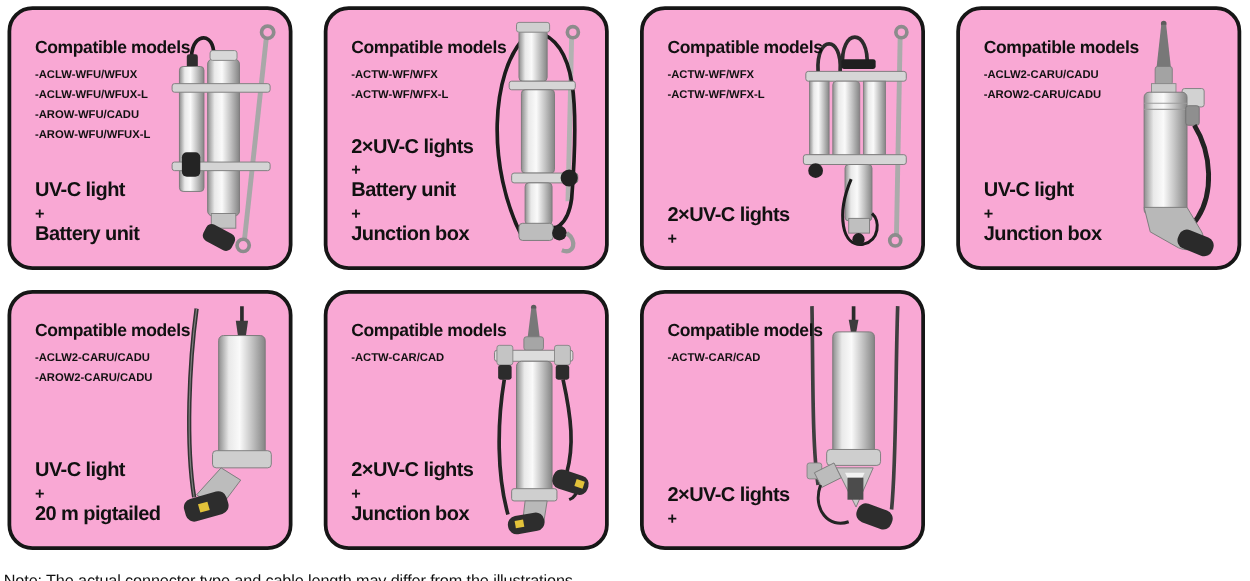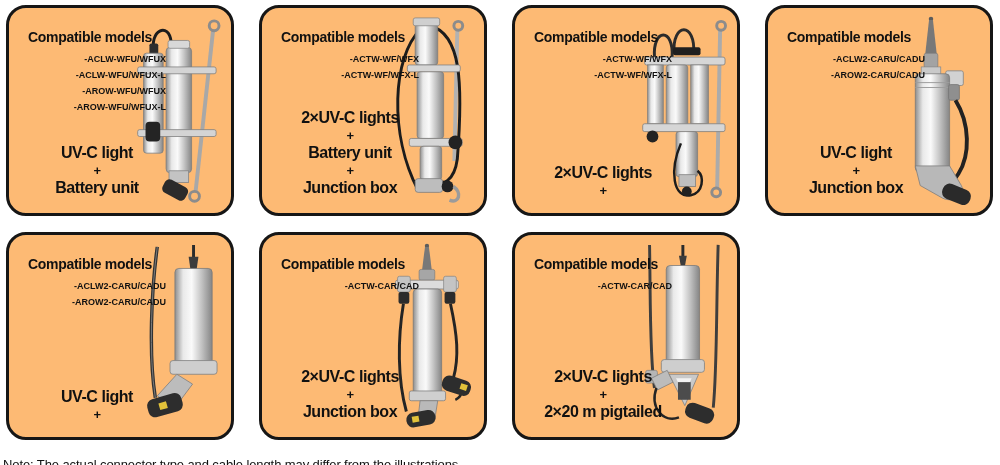--- a/index.html
+++ b/index.html
@@ -10,39 +10,39 @@
   }
   .board{position:relative;width:1000px;height:465px;background:#fff;}
   .grid{
     position:absolute;left:6px;top:5px;
     display:grid;
     grid-template-columns:repeat(4,228px);
     grid-template-rows:211px 208px;
     column-gap:25px;row-gap:16px;
   }
   .panel{
-    position:relative;background:#fdba74;
+    position:relative;background:#f9a8d4;
     border:3px solid #161616;border-radius:20px;
     box-sizing:border-box;overflow:hidden;
   }
   .text-col{
     position:absolute;left:0;top:0;bottom:0;width:157px;
     display:flex;flex-direction:column;
     padding:21px 0 15px 19px;box-sizing:border-box;z-index:2;
   }
   .panel-heading{
     margin:0 0 9px;font-size:14px;font-weight:700;letter-spacing:-0.3px;
   }
   .models{
     list-style:none;margin:0;padding:0;
     font-size:9px;font-weight:700;letter-spacing:0;
   }
-  .models li{margin:0 0 6px;white-space:nowrap;text-align:right;}
+  .models li{margin:0 0 6px;white-space:nowrap;}
   .config{
-    margin-top:auto;width:138px;text-align:center;
+    margin-top:auto;width:138px;
     font-weight:700;font-size:16px;line-height:20px;letter-spacing:-0.45px;
   }
   .cfg-plus{font-size:13px;line-height:15px;}
   .illus{position:absolute;right:4px;top:6px;width:112px;height:196px;z-index:1;}
   .illus svg{width:100%;height:100%;display:block;}
   .note{
     position:absolute;left:3px;top:444px;
     font-size:13px;font-weight:400;letter-spacing:-0.1px;white-space:nowrap;
   }
 </style>
@@ -63,21 +63,21 @@
 
 <div class="board">
   <div class="grid">
 
     <section class="panel">
       <div class="text-col">
         <h3 class="panel-heading">Compatible models</h3>
         <ul class="models">
           <li>-ACLW-WFU/WFUX</li>
           <li>-ACLW-WFU/WFUX-L</li>
-          <li>-AROW-WFU/WFUX</li>
+          <li>-AROW-WFU/CADU</li>
           <li>-AROW-WFU/WFUX-L</li>
         </ul>
         <div class="config">
           <div>UV-C light</div>
           <div class="cfg-plus">+</div>
           <div>Battery unit</div>
         </div>
       </div>
       <div class="illus">
         <svg viewBox="0 0 112 200">
@@ -205,20 +205,21 @@
     <section class="panel">
       <div class="text-col">
         <h3 class="panel-heading">Compatible models</h3>
         <ul class="models">
           <li>-ACLW2-CARU/CADU</li>
           <li>-AROW2-CARU/CADU</li>
         </ul>
         <div class="config">
           <div>UV-C light</div>
           <div class="cfg-plus">+</div>
+          <div>20 m pigtailed</div>
         </div>
       </div>
       <div class="illus">
         <svg viewBox="0 0 112 200">
           <line x1="79" y1="4" x2="79" y2="26" stroke="#2b2b2b" stroke-width="3"></line>
           <polygon points="74,16 84,16 82,30 76,30" fill="#3c3c3c"></polygon>
           <rect x="60" y="28" width="38" height="98" rx="4" fill="url(#mg)" stroke="#7a7a7a" stroke-width="0.8"></rect>
           <rect x="55" y="122" width="48" height="14" rx="3" fill="#cecece" stroke="#7f7f7f" stroke-width="0.8"></rect>
           <polygon points="62,136 42,158 60,170 78,146" fill="#bcbcbc" stroke="#7c7c7c" stroke-width="0.8"></polygon>
           <path d="M40 160 C 33 116, 36 50, 42 6" fill="none" stroke="#333333" stroke-width="3.5"></path>
@@ -273,21 +274,20 @@
 
     <section class="panel">
       <div class="text-col">
         <h3 class="panel-heading">Compatible models</h3>
         <ul class="models">
           <li>-ACTW-CAR/CAD</li>
         </ul>
         <div class="config">
           <div>2×UV-C lights</div>
           <div class="cfg-plus">+</div>
-          <div>2×20 m pigtailed</div>
         </div>
       </div>
       <div class="illus">
         <svg viewBox="0 0 112 200">
           <path d="M28 4 C 29 60, 28 118, 33 150" fill="none" stroke="#3e3e3e" stroke-width="3"></path>
           <path d="M98 4 C 96 64, 97 130, 93 170" fill="none" stroke="#3e3e3e" stroke-width="3"></path>
           <line x1="62" y1="4" x2="62" y2="24" stroke="#2b2b2b" stroke-width="3"></line>
           <polygon points="58,15 66,15 64,26 60,26" fill="#3c3c3c"></polygon>
           <rect x="45" y="25" width="34" height="100" rx="4" fill="url(#mg)" stroke="#7a7a7a" stroke-width="0.8"></rect>
           <rect x="40" y="121" width="44" height="13" rx="3" fill="#cecece" stroke="#7f7f7f" stroke-width="0.8"></rect>

